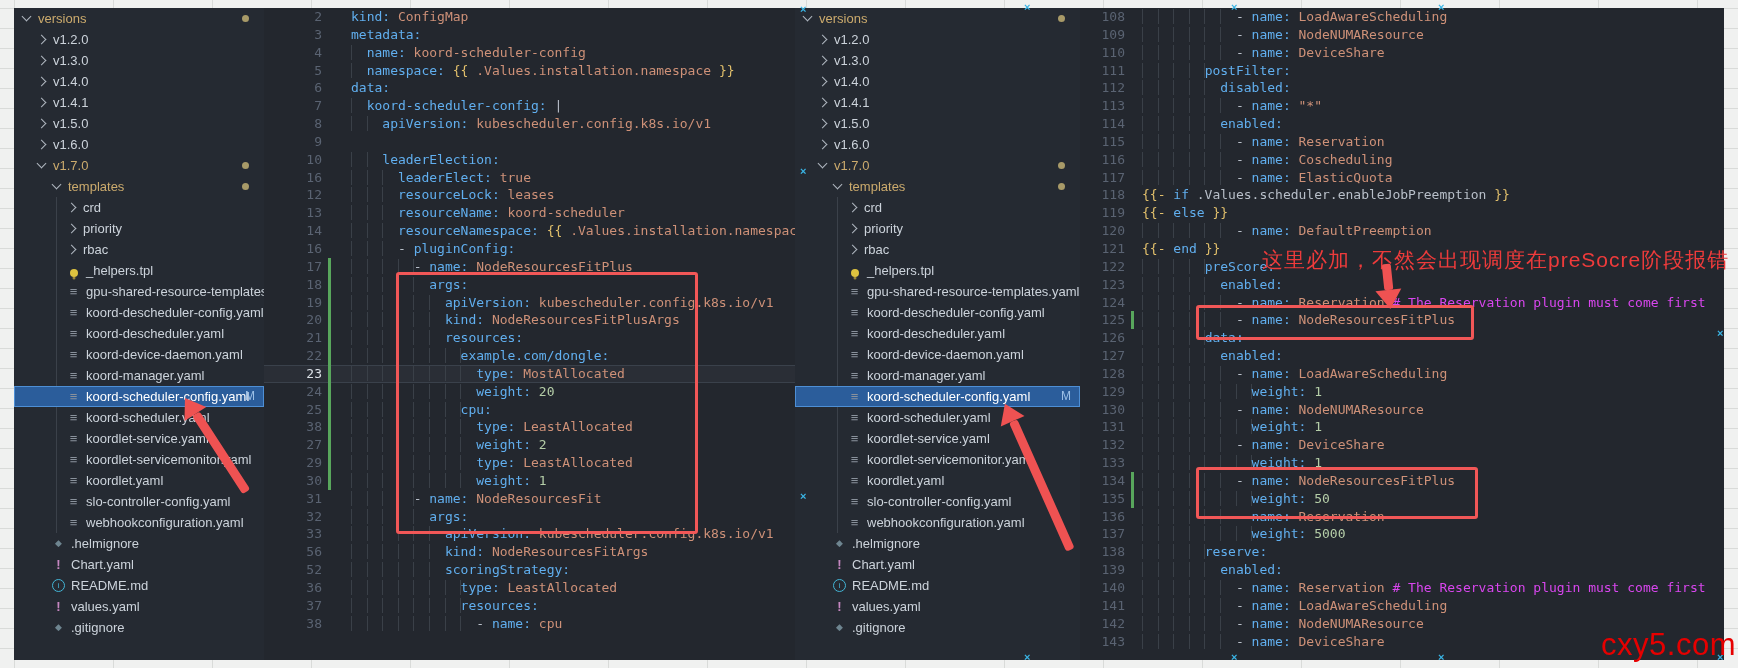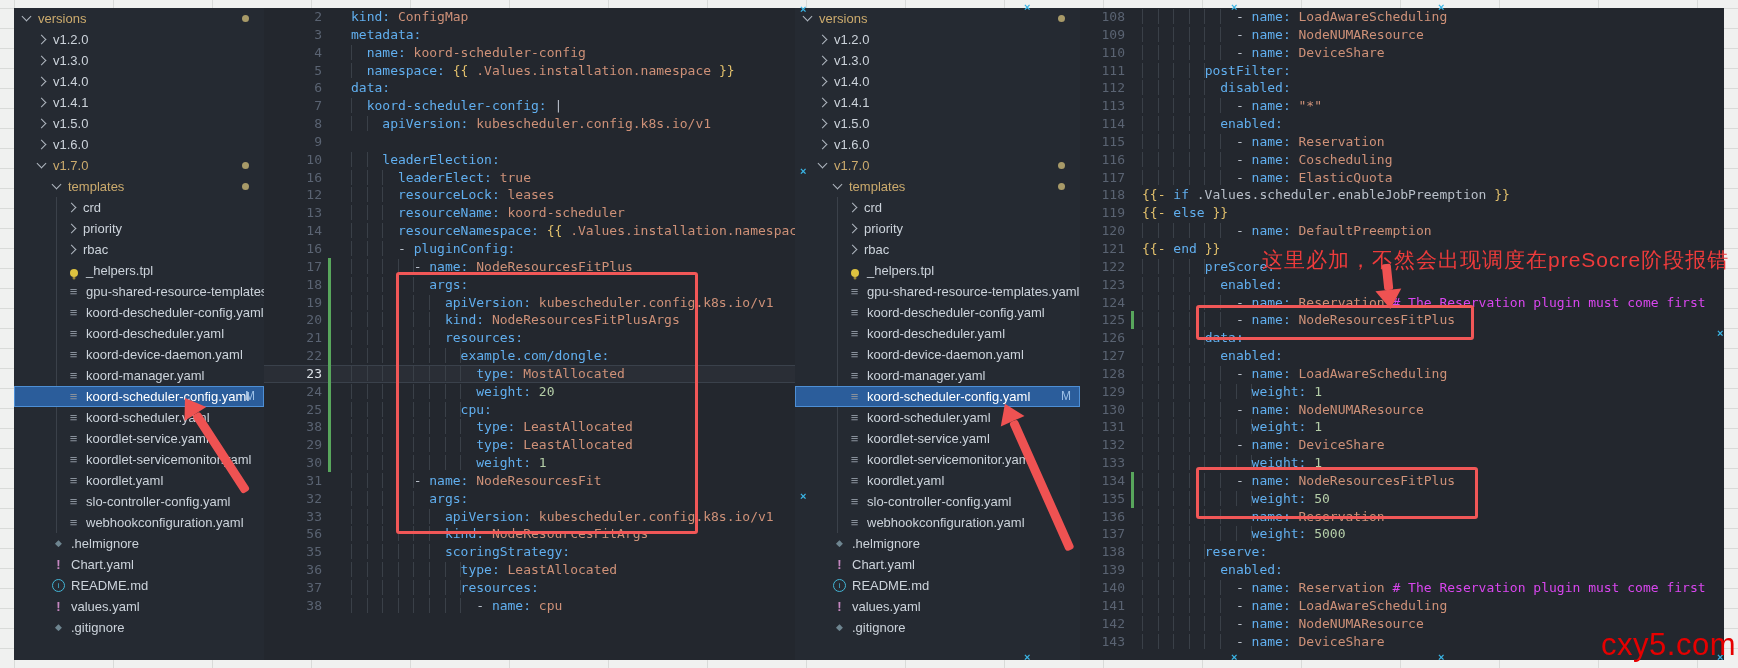--- a/index.html
+++ b/index.html
@@ -324,20 +324,25 @@
         <span class="num">25</span>
         <span class="bar on"></span>
         <span class="code"><span class="ind">              </span><span class="k">cpu:</span></span>
       </div>
       <div class="cl">
         <span class="num">38</span>
         <span class="bar on"></span>
         <span class="code"><span class="ind">                </span><span class="k">type:</span><span class="s"> LeastAllocated</span></span>
       </div>
       <div class="cl">
+        <span class="num">27</span>
+        <span class="bar on"></span>
+        <span class="code"><span class="ind">                </span><span class="k">weight:</span><span class="n"> 2</span></span>
+      </div>
+      <div class="cl">
         <span class="num">29</span>
         <span class="bar on"></span>
         <span class="code"><span class="ind">                </span><span class="k">type:</span><span class="s"> LeastAllocated</span></span>
       </div>
       <div class="cl">
         <span class="num">30</span>
         <span class="bar on"></span>
         <span class="code"><span class="ind">                </span><span class="k">weight:</span><span class="n"> 1</span></span>
       </div>
       <div class="cl">
@@ -354,21 +359,21 @@
         <span class="num">33</span>
         <span class="bar"></span>
         <span class="code"><span class="ind">            </span><span class="k">apiVersion:</span><span class="s"> kubescheduler.config.k8s.io/v1</span></span>
       </div>
       <div class="cl">
         <span class="num">56</span>
         <span class="bar"></span>
         <span class="code"><span class="ind">            </span><span class="k">kind:</span><span class="s"> NodeResourcesFitArgs</span></span>
       </div>
       <div class="cl">
-        <span class="num">35</span>
+        <span class="num">52</span>
         <span class="bar"></span>
         <span class="code"><span class="ind">            </span><span class="k">scoringStrategy:</span></span>
       </div>
       <div class="cl">
         <span class="num">36</span>
         <span class="bar"></span>
         <span class="code"><span class="ind">              </span><span class="k">type:</span><span class="s"> LeastAllocated</span></span>
       </div>
       <div class="cl">
         <span class="num">37</span>

